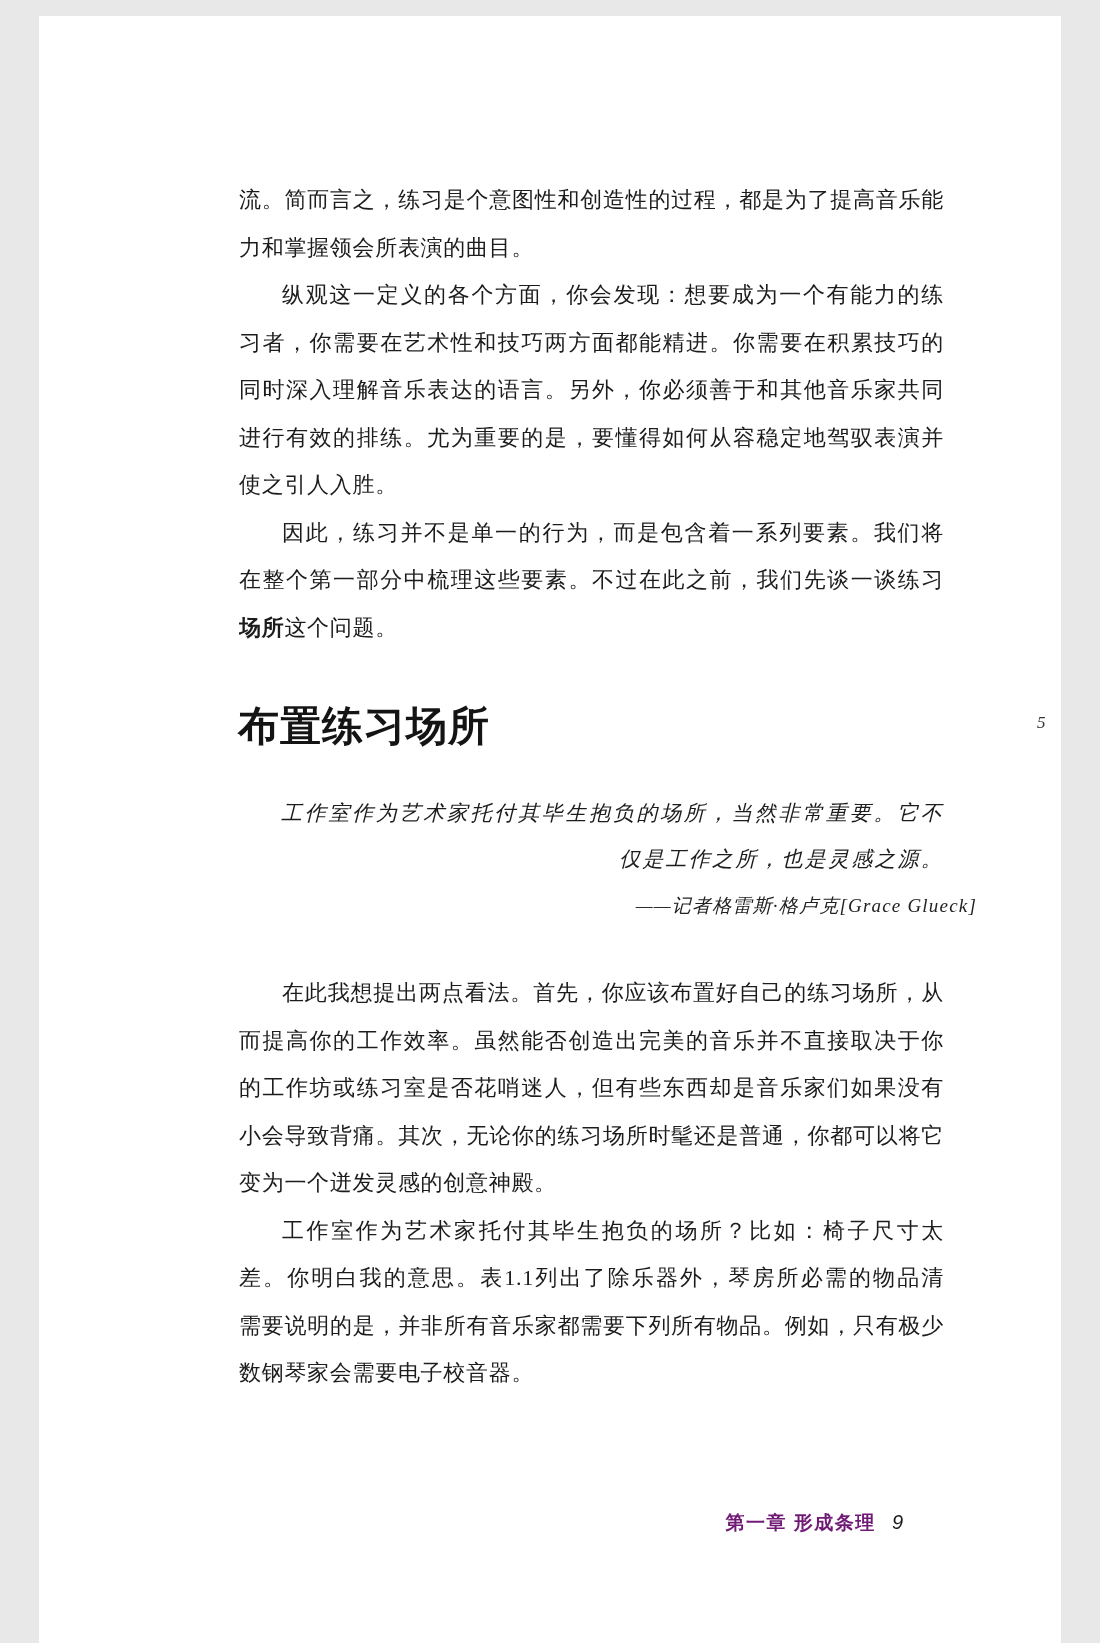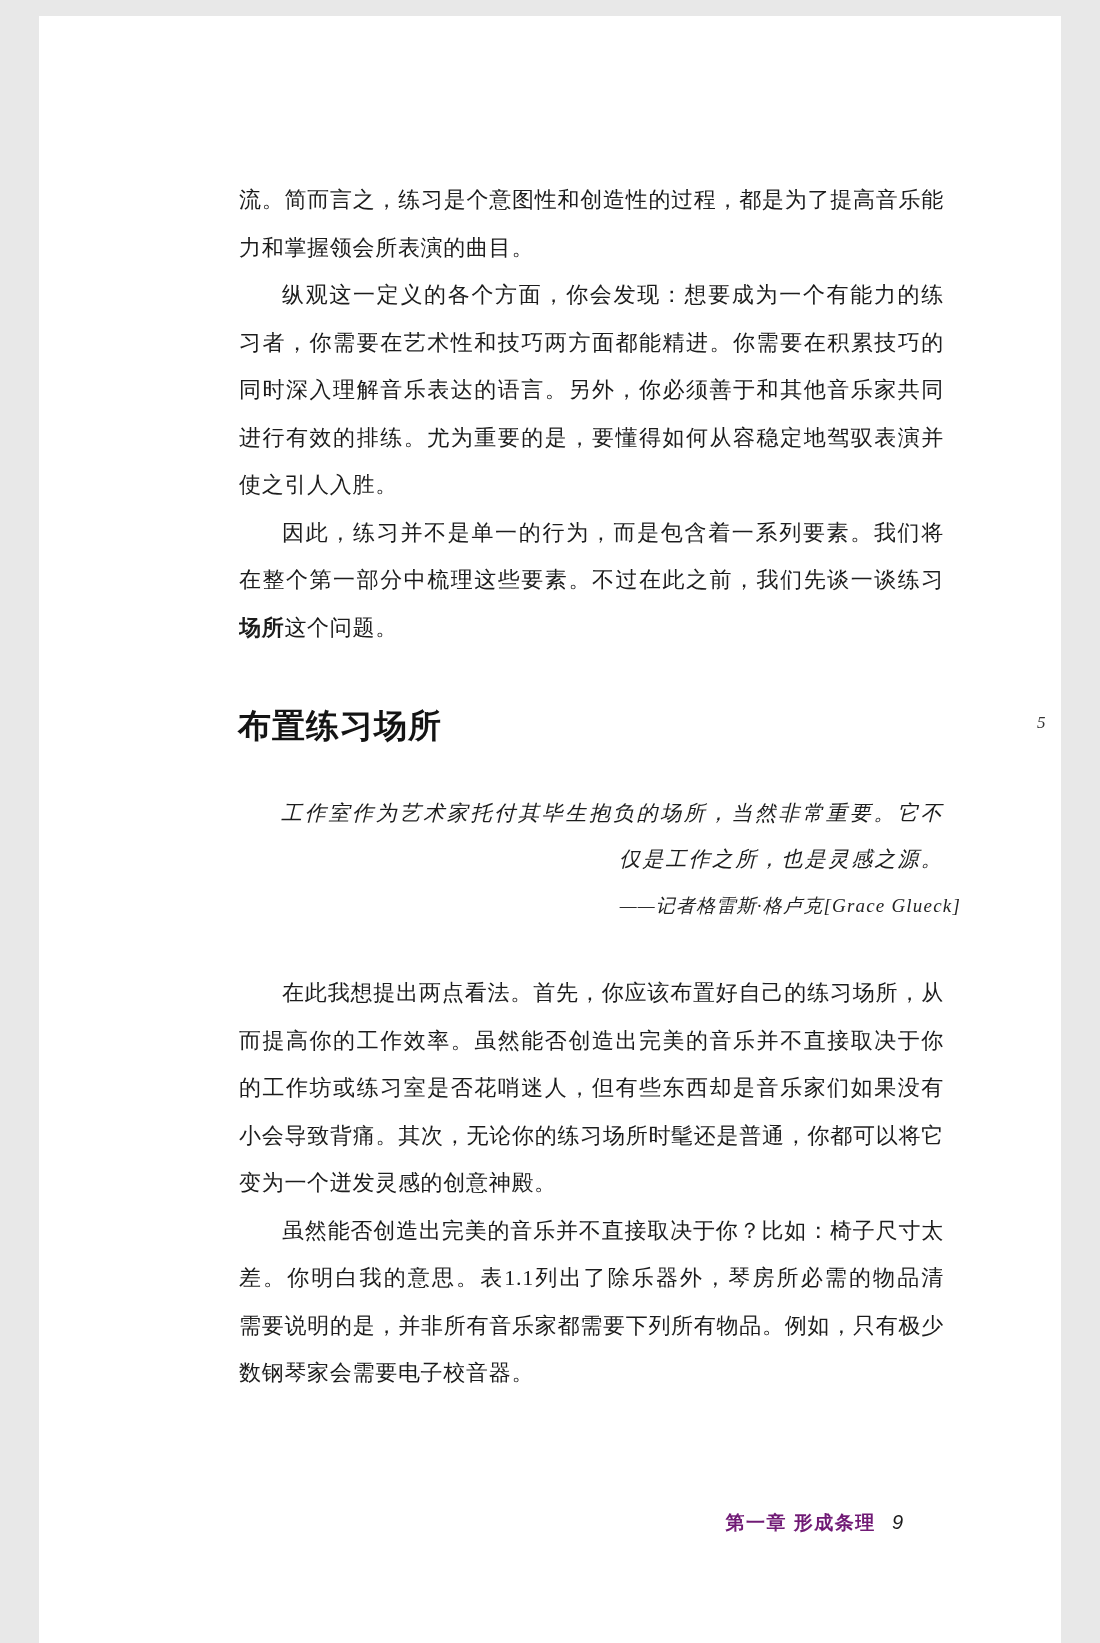--- a/index.html
+++ b/index.html
@@ -28,38 +28,38 @@
 
   .bold-term {
     font-family:Liberation Sans, sans-serif;
     font-weight:700; font-style:normal;
     letter-spacing:0.7px;
   }
 
   h1.heading {
     position:absolute; left:199px; top:688px; margin:0;
     font-family:"Liberation Sans", sans-serif;
-    font-weight:700; font-size:33px; line-height:44px;
+    font-weight:700; font-size:41px; line-height:44px;
     letter-spacing:1px; color:#141414;
   }
 
   .margin-note {
     position:absolute; left:998px; top:697px;
     font-style:italic; font-size:17px; color:#333;
   }
 
   
   #quote .line {
     font-style:italic; font-size:21px; letter-spacing:2.2px;
     height:46px; line-height:46px;text-align:right;
   }
   #quote .line.indent { text-indent:42px; }
 
   .attribution {
-    position:absolute; left:200px; top:877px; width:722px;
+    position:absolute; left:216px; top:877px; width:722px;
     text-align:right;
     font-style:italic; font-size:19px; letter-spacing:1.2px;
     color:#222;
   }
 
   footer.page-footer {
     position:absolute; top:1492px; right:158px;
     display:flex; align-items:baseline; gap:16px;
     line-height:28px;
   }
@@ -101,21 +101,21 @@
     </section>
 
   <div class="attribution">——记者格雷斯·格卢克[Grace Glueck]</div>
 
   <section class="col" id="body-bottom">
       <div class="line j indent">在此我想提出两点看法。首先，你应该布置好自己的练习场所，从</div>
       <div class="line j">而提高你的工作效率。虽然能否创造出完美的音乐并不直接取决于你</div>
       <div class="line j">的工作坊或练习室是否花哨迷人，但有些东西却是音乐家们如果没有</div>
       <div class="line j">小会导致背痛。其次，无论你的练习场所时髦还是普通，你都可以将它转</div>
       <div class="line">变为一个迸发灵感的创意神殿。</div>
-      <div class="line j indent">虽然能否创造出完美的音乐并不直接取决于你？比如：椅子尺寸太</div>
+      <div class="line j indent">工作室作为艺术家托付其毕生抱负的场所？比如：椅子尺寸太</div>
       <div class="line j">差。你明白我的意思。表1.1列出了除乐器外，琴房所必需的物品清单。</div>
       <div class="line j">需要说明的是，并非所有音乐家都需要下列所有物品。例如，只有极少</div>
       <div class="line">数钢琴家会需要电子校音器。</div>
     </section>
 
   <footer class="page-footer">
     <span class="footer-chapter">第一章 形成条理</span>
     <span class="footer-pagenum">9</span>
   </footer>
 

